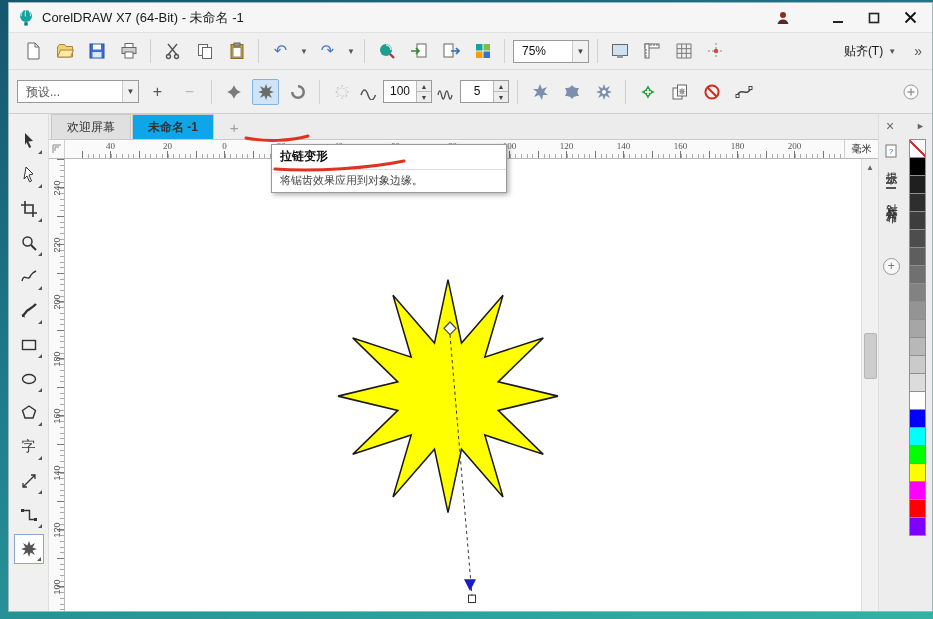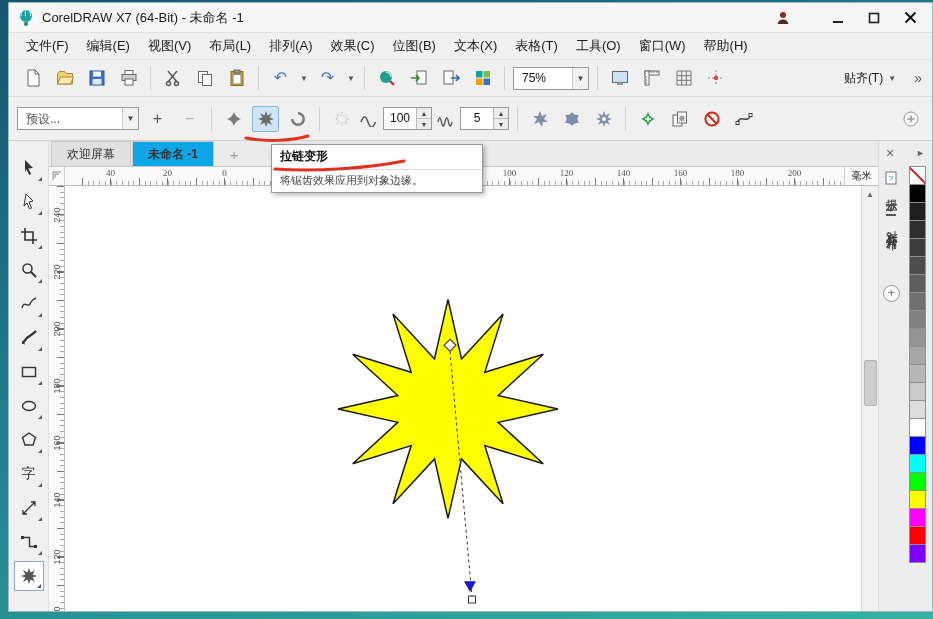--- a/index.html
+++ b/index.html
@@ -103,21 +103,21 @@
   .dockercol{width:25px; display:flex; flex-direction:column; align-items:center; gap:10px; padding-top:6px;}
   .vtab{display:flex; flex-direction:column; align-items:center; gap:4px; color:#333;}
   .vtext{writing-mode:vertical-rl; font-size:12px; letter-spacing:2px;}
   .plusbtn{width:17px; height:17px; border:1px solid #999; border-radius:50%; color:#777;
     font-size:12px; line-height:15px; text-align:center; background:#f8f8f8; margin-top:28px;}
   .palettecol{width:29px; display:flex; flex-direction:column; align-items:center; padding-top:2px; overflow:hidden;}
   .swatch{width:17px; height:19px; border:1px solid #8f8f8f; margin-top:-1px; flex:none;}
   .nocolor{background:
      linear-gradient(45deg,transparent 44%,#c33 44%,#c33 56%,transparent 56%),#fff;}
   
-  .tooltip{position:absolute; left:271px; top:144px; width:212px; z-index:60;
+  .tooltip{position:absolute; left:271px; top:144px; width:236px; z-index:60;
     background:#fff; border:1px solid #9a9a9a; box-shadow:2px 2px 5px rgba(0,0,0,.3);}
   .tt-title{padding:3px 8px 4px 8px; font-weight:bold; font-size:12px; color:#111; border-bottom:1px solid #dcdcdc;}
   .tt-desc{padding:3px 8px 4px 8px; font-size:11px; color:#444;}
   .annotations{position:absolute; inset:0; z-index:70; pointer-events:none;}
   svg text{font-family:"Liberation Sans","DejaVu Sans",sans-serif;}
 </style>
 </head>
 <body>
 
 <div class="window">
@@ -147,34 +147,20 @@
           </svg>
       </div>
       <div class="win-btn">
         <svg width="13" height="13" viewBox="0 0 13 13">
             <path d="M1.5 1.5l10 10M11.5 1.5l-10 10" stroke="#111" stroke-width="1.8"></path>
           </svg>
       </div>
     </div>
   </div>
 
-  <div class="menubar">
-    <span class="menu-item">文件(F)</span>
-      <span class="menu-item">编辑(E)</span>
-      <span class="menu-item">视图(V)</span>
-      <span class="menu-item">布局(L)</span>
-      <span class="menu-item">排列(A)</span>
-      <span class="menu-item">效果(C)</span>
-      <span class="menu-item">位图(B)</span>
-      <span class="menu-item">文本(X)</span>
-      <span class="menu-item">表格(T)</span>
-      <span class="menu-item">工具(O)</span>
-      <span class="menu-item">窗口(W)</span>
-      <span class="menu-item">帮助(H)</span>
-  </div>
 
   <div class="stdbar">
     <div class="tbtn">
       <svg width="18" height="18" viewBox="0 0 18 18">
           <path d="M4 1h7l4 4v12H4z" fill="#fff" stroke="#666"></path>
           <path d="M11 1v4h4" fill="none" stroke="#666"></path>
         </svg>
     </div>
     <div class="tbtn">
       <svg width="18" height="18" viewBox="0 0 18 18">

